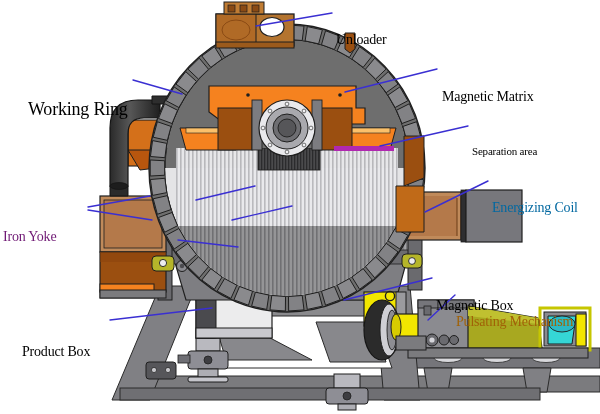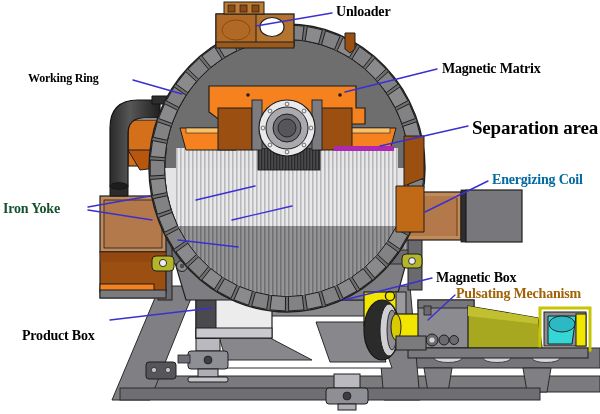--- a/index.html
+++ b/index.html
@@ -2,21 +2,21 @@
 <html><head>
 <meta charset="utf-8">
 <title>Vertical Ring Pulsating High Gradient Magnetic Separator Diagram</title>
 <style>
   html,body{margin:0;padding:0;background:#ffffff;}
   body{width:600px;height:414px;overflow:hidden;
        font-family:"Liberation Serif","DejaVu Serif",serif;}
   #stage{position:relative;width:600px;height:414px;background:#ffffff;}
   #stage svg{position:absolute;left:0;top:0;}
   .lbl{position:absolute;font-family:"Liberation Serif","DejaVu Serif",serif;
-       font-weight:bold;color:#000;white-space:nowrap;letter-spacing:-0.2px;}
+       font-weight:normal;color:#000;white-space:nowrap;letter-spacing:-0.2px;margin-top:28px;}
 </style>
 </head>
 <body>
 
 <div id="stage">
 
   <svg width="600" height="414" viewBox="0 0 600 414">
     <defs>
       <pattern id="matrixStripes" width="4" height="10" patternUnits="userSpaceOnUse">
         <rect width="4" height="10" fill="#e9e9ec"></rect>
@@ -364,21 +364,21 @@
         <polyline points="178,240 238,247" stroke="#3a2fd2"></polyline>
         <polyline points="232,220 292,206" stroke="#3a2fd2"></polyline>
         <polyline points="432,278 344,300" stroke="#3a2fd2"></polyline>
         <polyline points="455,295 428,320" stroke="#3a2fd2"></polyline>
         <polyline points="110,320 212,308" stroke="#3a2fd2"></polyline>
       </g>
   </svg>
 
   <div class="lbl" style="left: 336px; top: 4px; font-size: 14px; color: rgb(0, 0, 0);">Unloader</div>
   <div class="lbl" style="left: 442px; top: 61px; font-size: 14px; color: rgb(0, 0, 0); text-align: center;">Magnetic Matrix</div>
-  <div class="lbl" style="left: 28px; top: 71px; font-size: 12px; color: rgb(0, 0, 0);">Working Ring</div>
-  <div class="lbl" style="left: 472px; top: 117px; font-size: 19px; color: rgb(0, 0, 0);">Separation area</div>
+  <div class="lbl" style="left: 28px; top: 71px; font-size: 18px; color: rgb(0, 0, 0);">Working Ring</div>
+  <div class="lbl" style="left: 472px; top: 117px; font-size: 11px; color: rgb(0, 0, 0);">Separation area</div>
   <div class="lbl" style="left: 492px; top: 172px; font-size: 14px; color: #0369a1;">Energizing Coil</div>
-  <div class="lbl" style="left: 3px; top: 201px; font-size: 14px; color: #14532d;">Iron Yoke</div>
+  <div class="lbl" style="left: 3px; top: 201px; font-size: 14px; color: #701a75;">Iron Yoke</div>
   <div class="lbl" style="left: 436px; top: 270px; font-size: 14px; color: rgb(0, 0, 0);">Magnetic Box</div>
   <div class="lbl" style="left: 456px; top: 286px; font-size: 14px; color: #a16207;">Pulsating Mechanism</div>
-  <div class="lbl" style="left: 22px; top: 328px; font-size: 14px; color: rgb(0, 0, 0);">Product Box</div>
+  <div class="lbl" style="left: 22px; top: 316px; font-size: 14px; color: rgb(0, 0, 0);">Product Box</div>
 
 </div>
 
 </body></html>

